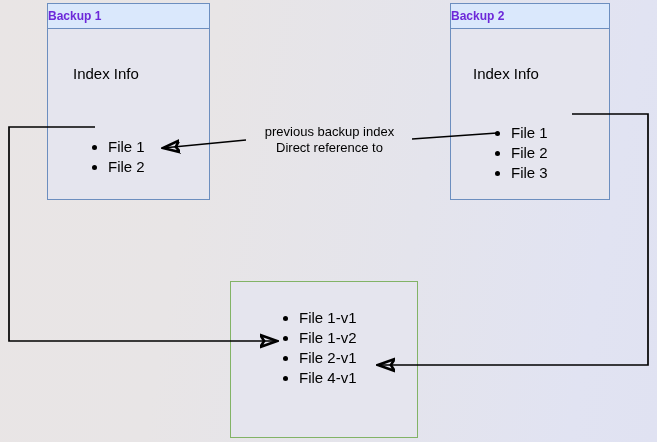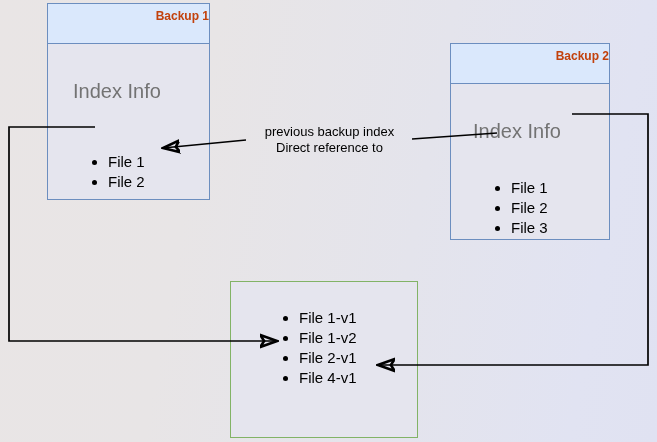--- a/index.html
+++ b/index.html
@@ -22,41 +22,41 @@
     position: absolute;
     box-sizing: border-box;
     border: 1px solid #6c8ebf;
     background: #e5e5ee;
   }
   .box.green {
     border: 1px solid #82b366;
   }
   .box-header {
     box-sizing: border-box;
-    height: 40px;
+    height: 25px;
     line-height: 24px;
-    text-align: right;
+    text-align: left;
     font-size: 12px;
     font-weight: bold;
-    color: #c2410c;
+    color: #6d28d9;
     background: #dae8fc;
     border-bottom: 1px solid #6c8ebf;
   }
   .box.green .box-header {
     background: #d5e8d4;
     border-bottom: 1px solid #82b366;
   }
   .box-body {
     position: relative;
     height: calc(100% - 25px);
   }
   .index-title {
     position: absolute;
-    font-size: 20px;
-    color: #737373;
+    font-size: 15px;
+    color: #000000;
     white-space: nowrap;
   }
   .file-list {
     position: absolute;
     margin: 0;
     padding: 0 0 0 18px;
     list-style: disc;
     font-size: 15px;
     color: #000;
     line-height: 20px;
@@ -96,21 +96,21 @@
     <div class="box-header">Backup 1</div>
     <div class="box-body">
       <div class="index-title" style="left:25px; top:36px;">Index Info</div>
       <ul class="file-list" style="left:42px; top:108px;">
         <li>File 1</li>
         <li>File 2</li>
       </ul>
     </div>
   </div>
 
-  <div class="box" style="left:450px; top:3px; width:160px; height:197px;margin-top:40px;">
+  <div class="box" style="left:450px; top:3px; width:160px; height:197px;">
     <div class="box-header">Backup 2</div>
     <div class="box-body">
       <div class="index-title" style="left:22px; top:36px;">Index Info</div>
       <ul class="file-list" style="left:42px; top:94px;">
         <li>File 1</li>
         <li>File 2</li>
         <li>File 3</li>
       </ul>
     </div>
   </div>

